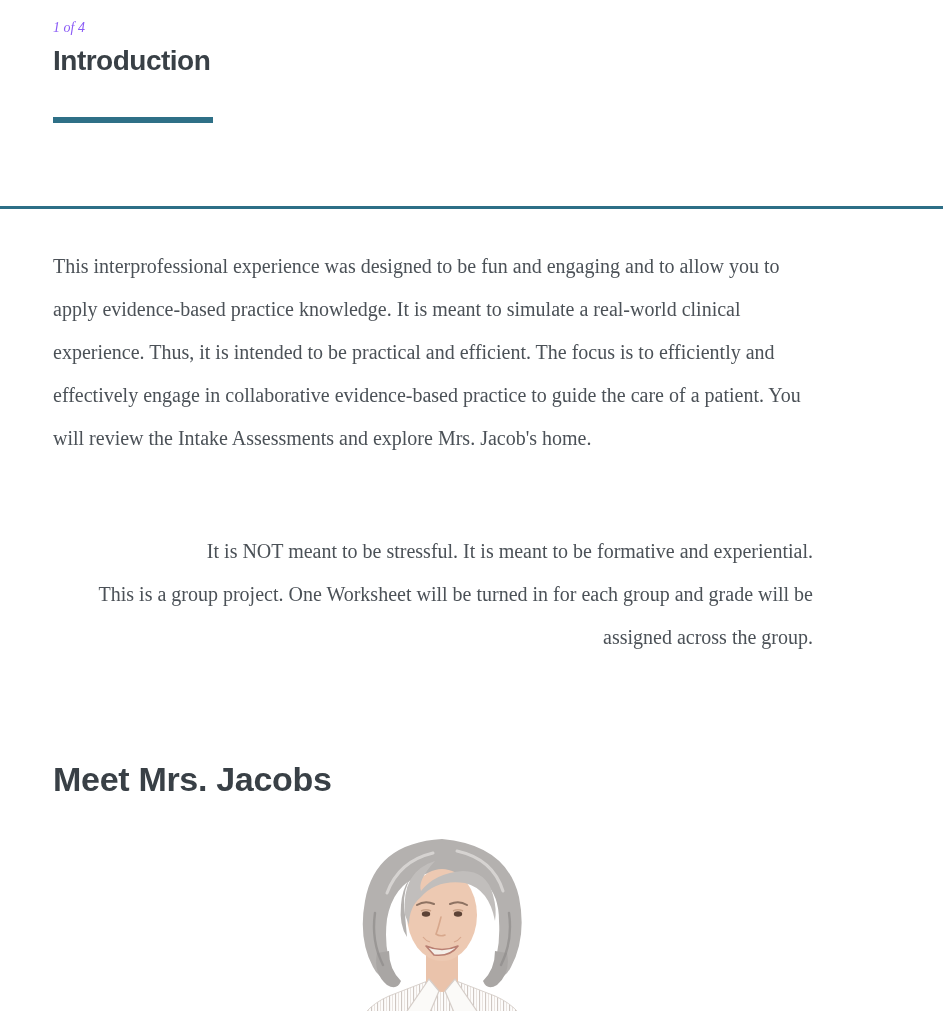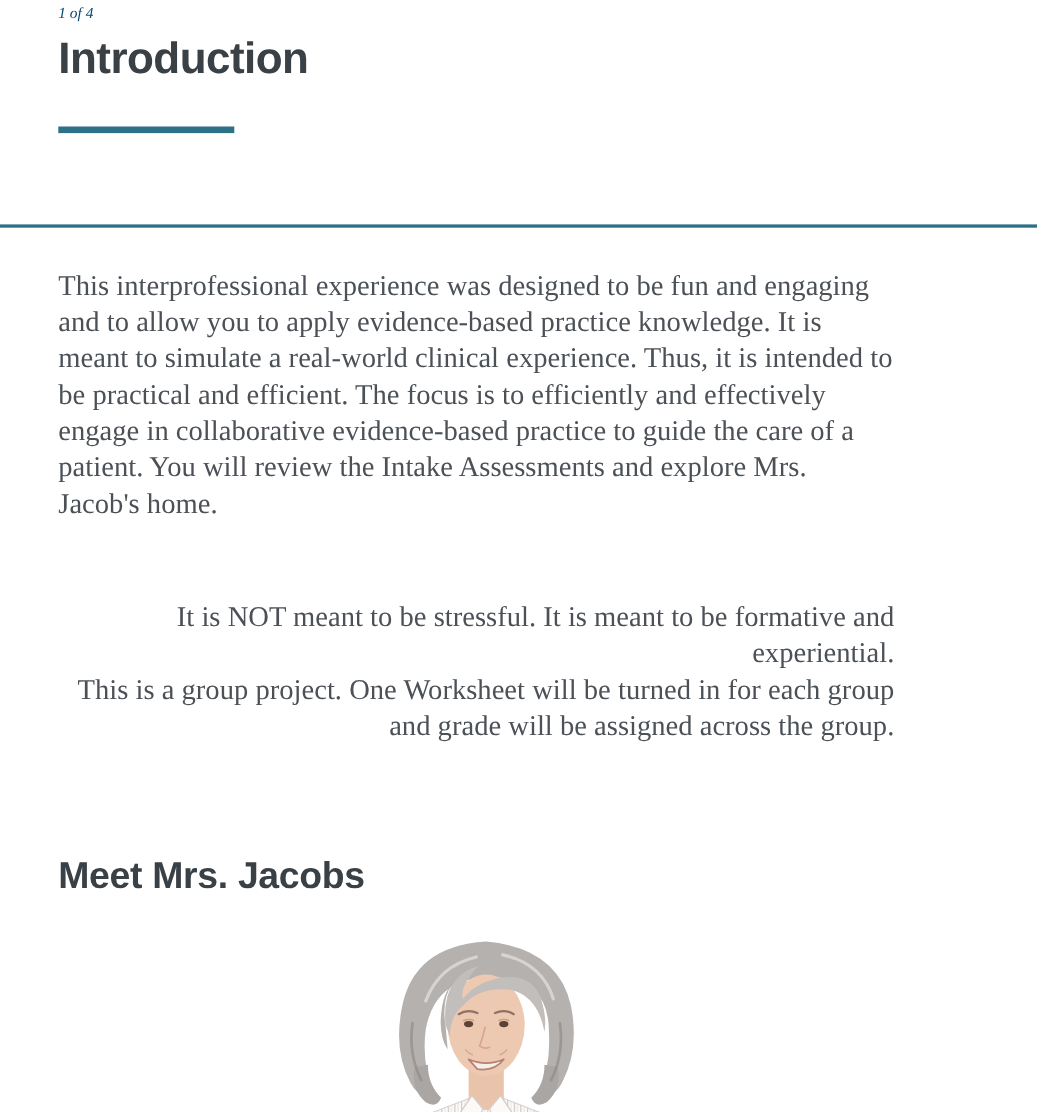--- a/index.html
+++ b/index.html
@@ -8,50 +8,50 @@
     width: 943px;
     height: 1011px;
     overflow: hidden;
     font-family: "Liberation Serif", "DejaVu Serif", serif;
     position: relative;
   }
   .page { width: 943px; height: 1011px; position: relative; }
   .container { width: 760px; margin-left: 53px; }
 
   .pagination {
-    padding-top: 5px;
+    padding-top: 20px;
     font-family: "Liberation Serif", "DejaVu Serif", serif;
     font-style: italic;
     font-size: 14px;
-    color: #0c4a6e;
+    color: #8b5cf6;
   }
   h1.page-title {
     margin-top: 10px;
     font-family: "Liberation Sans", "DejaVu Sans", sans-serif;
     font-weight: 700;
-    font-size: 40px;
+    font-size: 28px;
     letter-spacing: -0.5px;
     color: #394046;
     line-height: 1.1;
   }
   .accent-bar {
     margin-top: 40px;
     width: 160px;
     height: 6px;
   }
   .section-divider {
     margin-top: 83px;
     width: 943px;
     height: 3px;
     border: none;
   }
 
   .body-copy {
-    font-size: 26px;
-    line-height: 33px;
+    font-size: 20px;
+    line-height: 43px;
     color: #4b5157;
   }
   .para-1 { margin-top: 36px; }
   .para-2 { margin-top: 70px; text-align: right; }
 
   h2.subheading {
     margin-top: 100px;
     font-family: "Liberation Sans", "DejaVu Sans", sans-serif;
     font-weight: 700;
     font-size: 34px;

